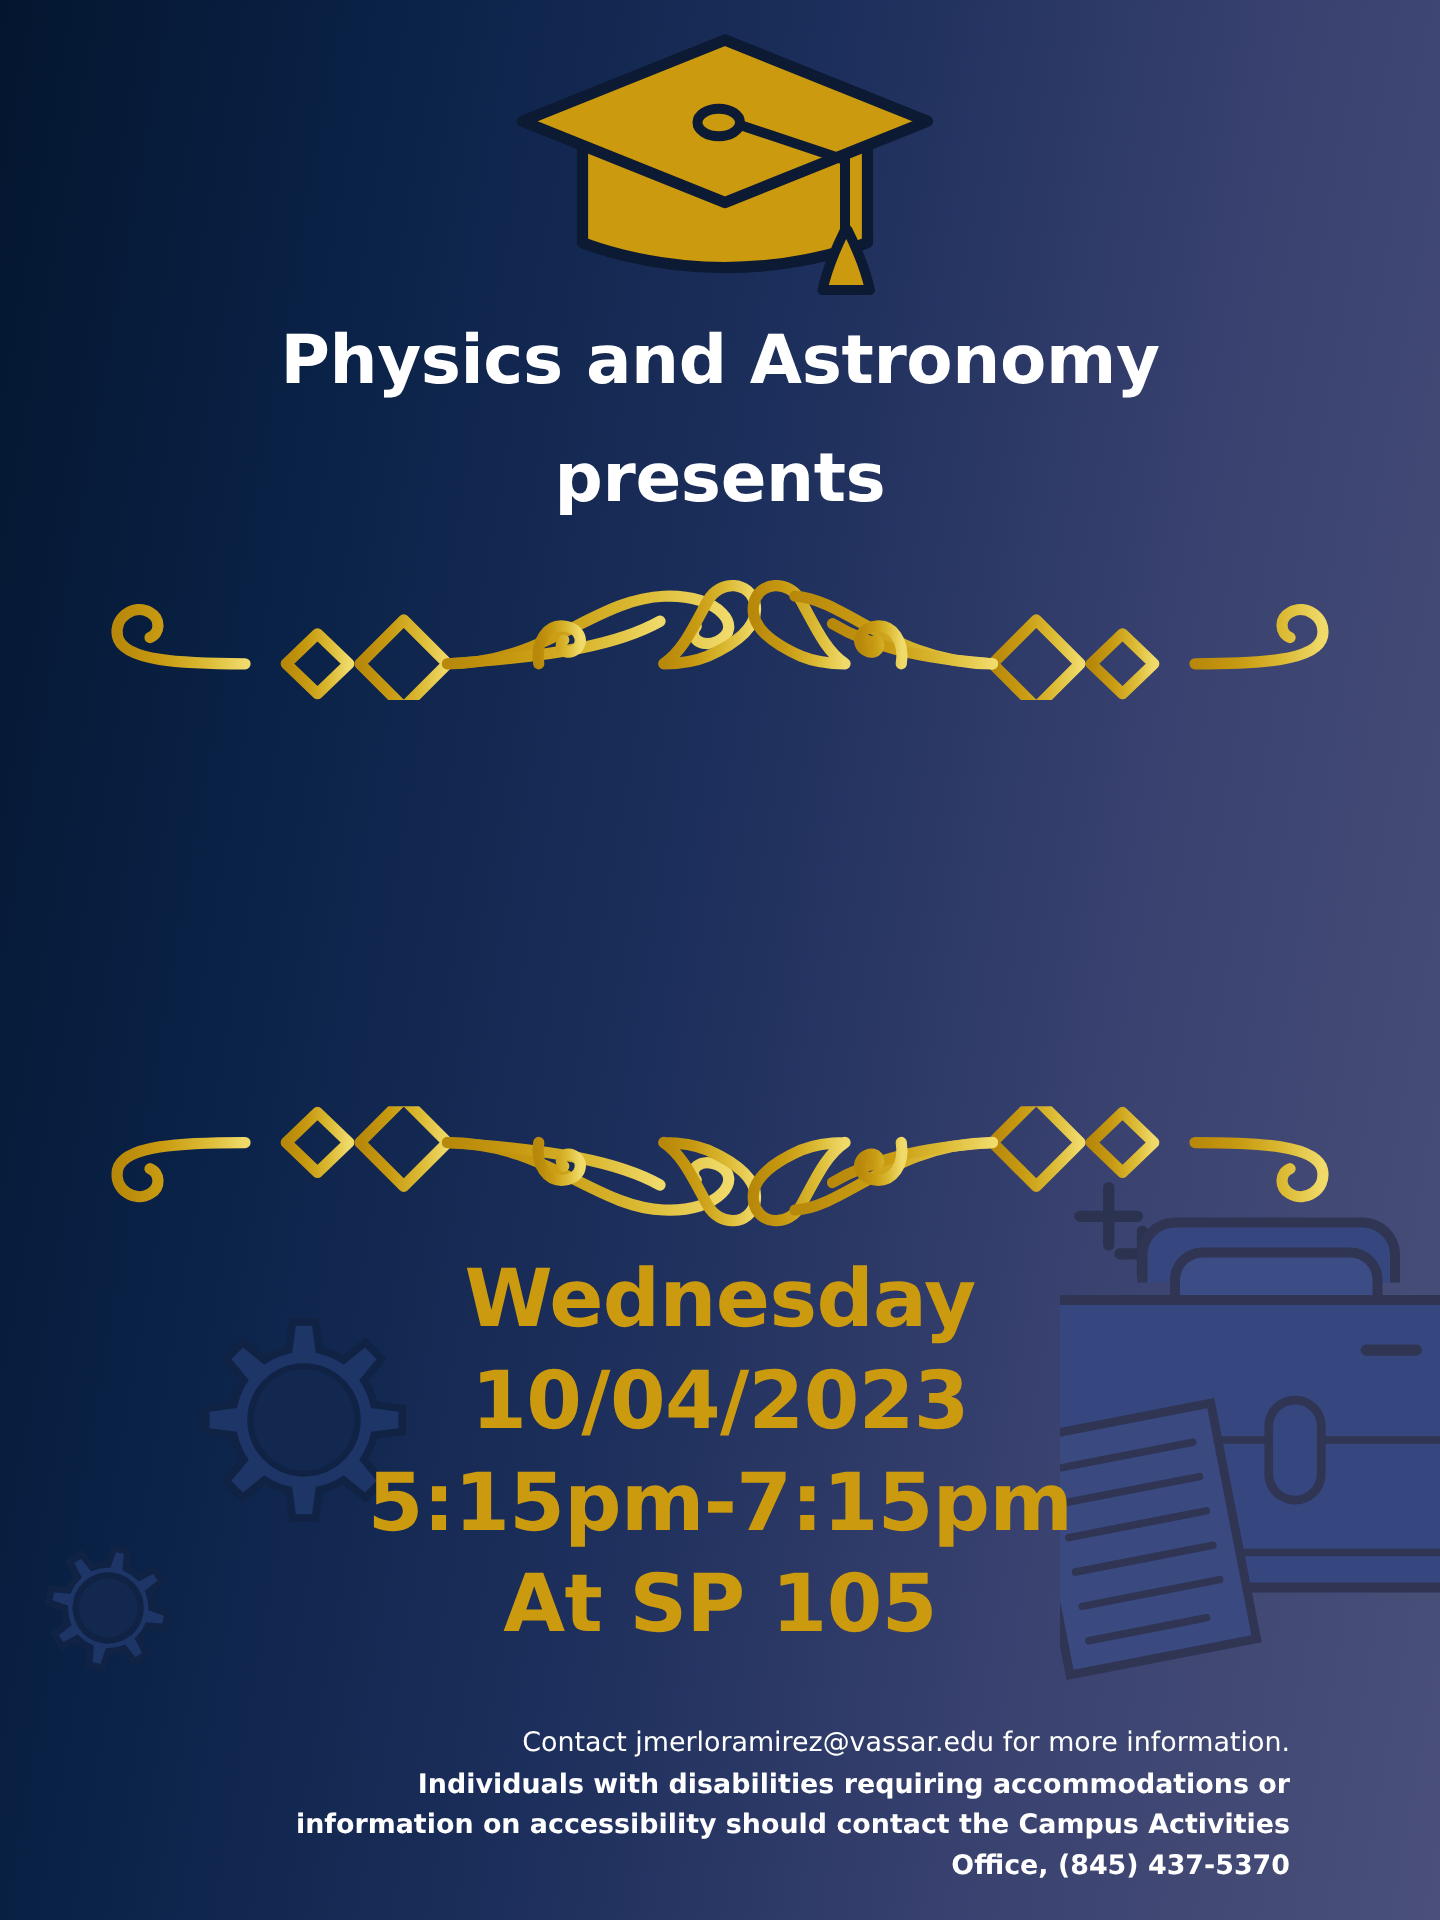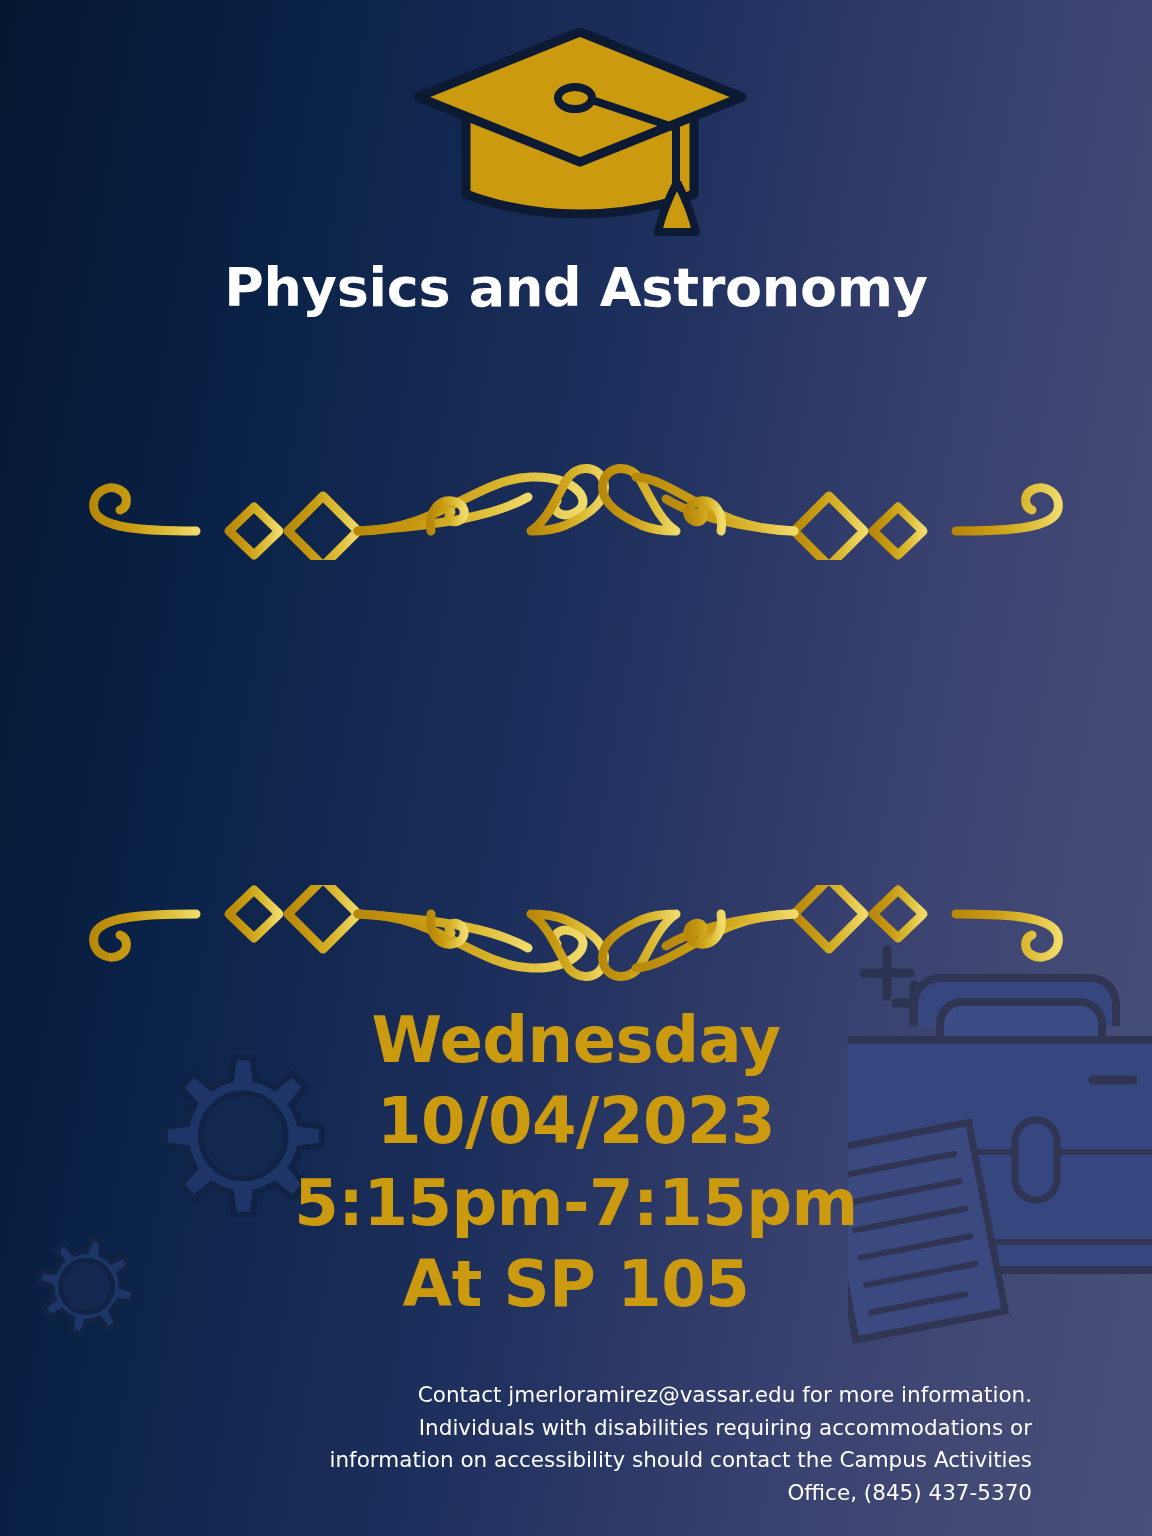--- a/index.html
+++ b/index.html
@@ -53,21 +53,21 @@
   }
   #details .ln{display:block;}
 
   
   #footer{
     position:absolute;left:120px;top:1379px;width:912px;text-align:right;
     color:#ffffff;font-size:21.5px;line-height:1.52;
     font-family:"DejaVu Sans","Liberation Sans",sans-serif;
   }
   #footer .ln{display:block;}
-  #footer .ln.b{font-weight:400;}
+  #footer .ln.b{font-weight:700;}
 </style>
 </head>
 <body>
 
 <div id="poster">
 
   <svg class="deco" id="gears" viewBox="0 0 330 340">
     <defs>
       <g id="gearshape">
         <path d="M100,22 L118,22 L121,44 A58,58 0 0 1 140,52 L157,38 L170,51 L156,68
@@ -138,20 +138,21 @@
     <path d="M172,14 L334,79 L172,144 L10,79 Z" fill="#cb9a0e" stroke="#0d1a33" stroke-width="9" stroke-linejoin="round"></path>
 
     <ellipse cx="167" cy="80" rx="17" ry="11" fill="none" stroke="#0d1a33" stroke-width="8"></ellipse>
     <path d="M184,82 L268,110 L268,166" fill="none" stroke="#0d1a33" stroke-width="8" stroke-linejoin="round" stroke-linecap="round"></path>
 
     <path d="M268,166 C262,178 254,196 250,214 L288,214 C284,196 276,178 270,166 Z" fill="#cb9a0e" stroke="#0d1a33" stroke-width="8" stroke-linejoin="round"></path>
   </svg>
 
   <div id="header">
     <span class="ln">Physics and Astronomy</span>
+    <span class="ln">presents</span>
   </div>
 
   <svg class="ornament" id="ornament-top" viewBox="0 0 1000 105">
     <defs>
       <linearGradient id="goldgrad" x1="0" y1="0" x2="1" y2="0">
         <stop offset="0%" stop-color="#b8880a"></stop>
         <stop offset="35%" stop-color="#c89b12"></stop>
         <stop offset="70%" stop-color="#dcbb35"></stop>
         <stop offset="100%" stop-color="#f0da6a"></stop>
       </linearGradient>

